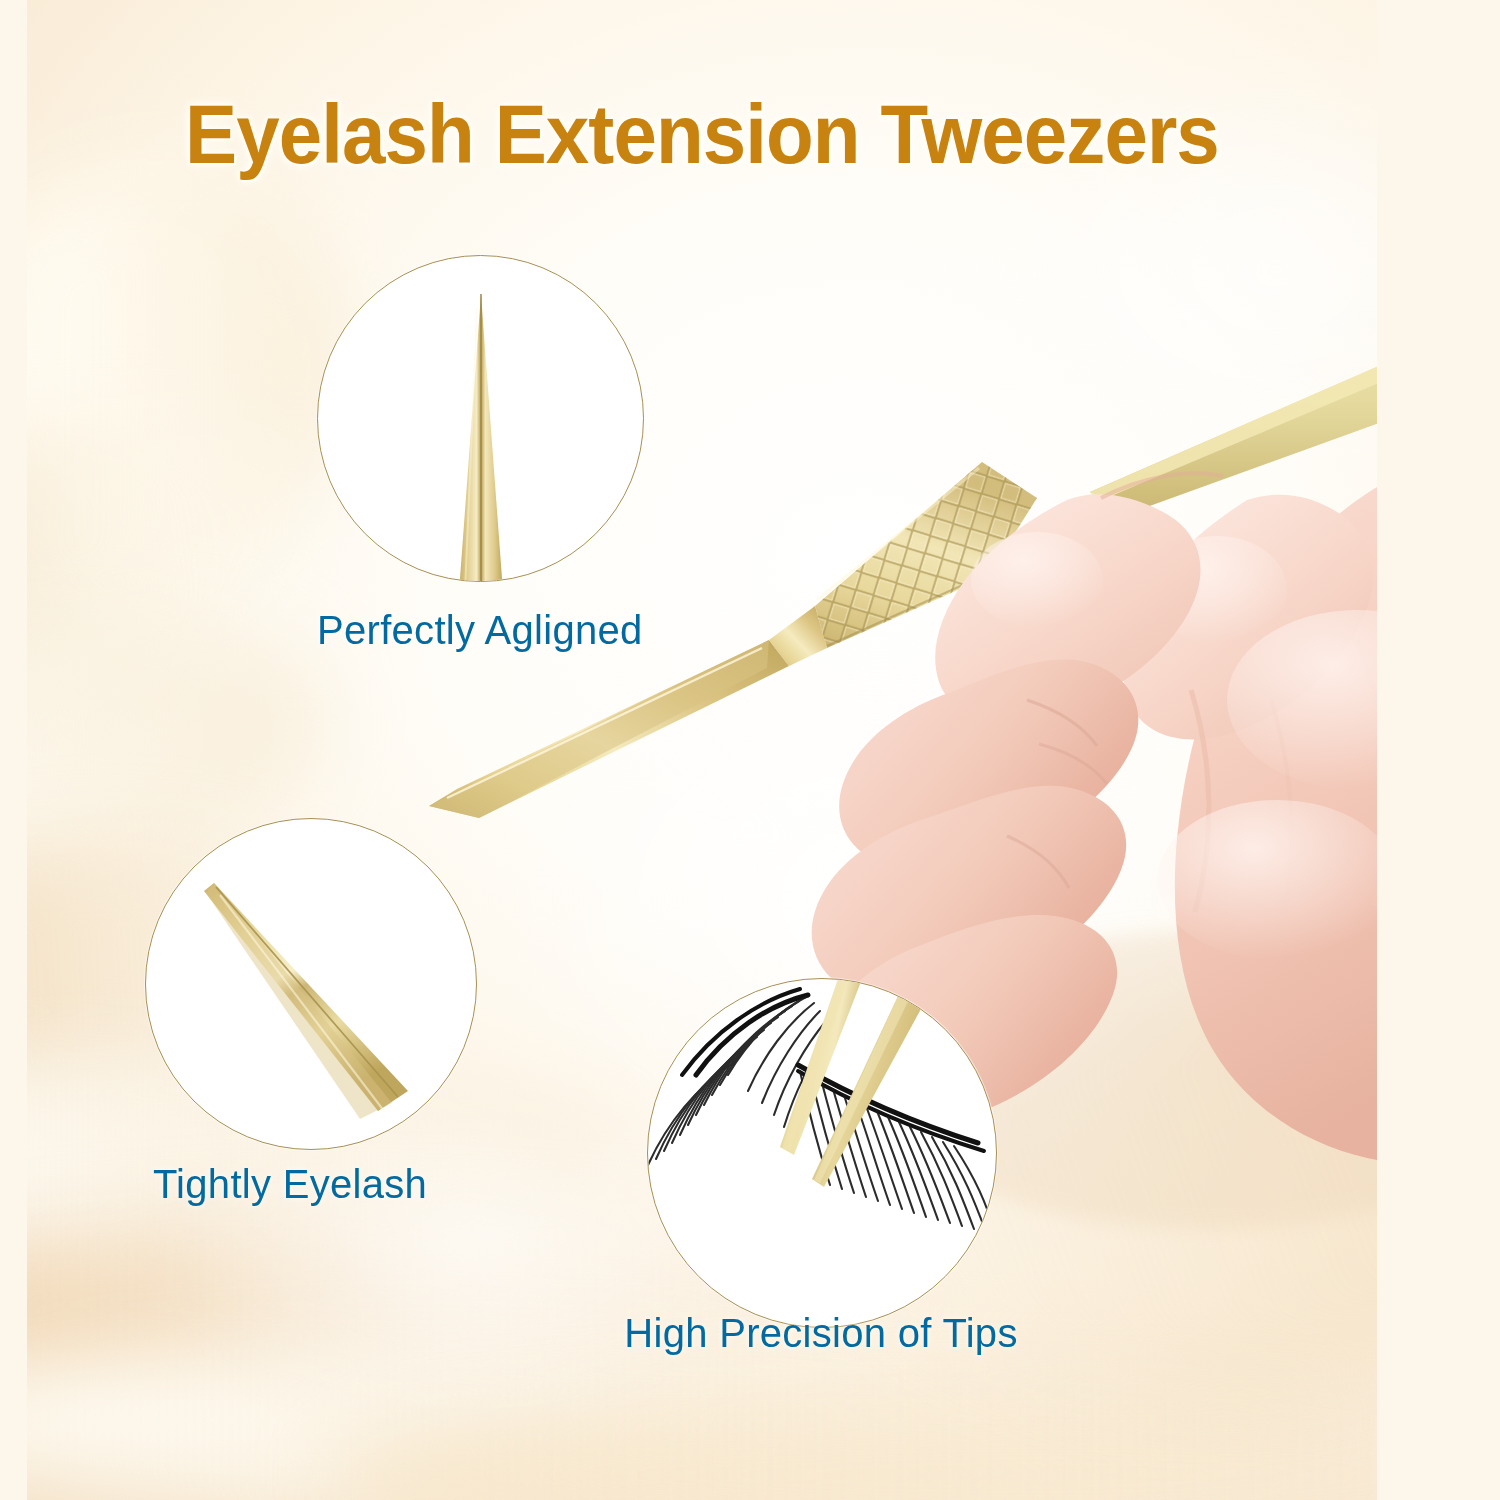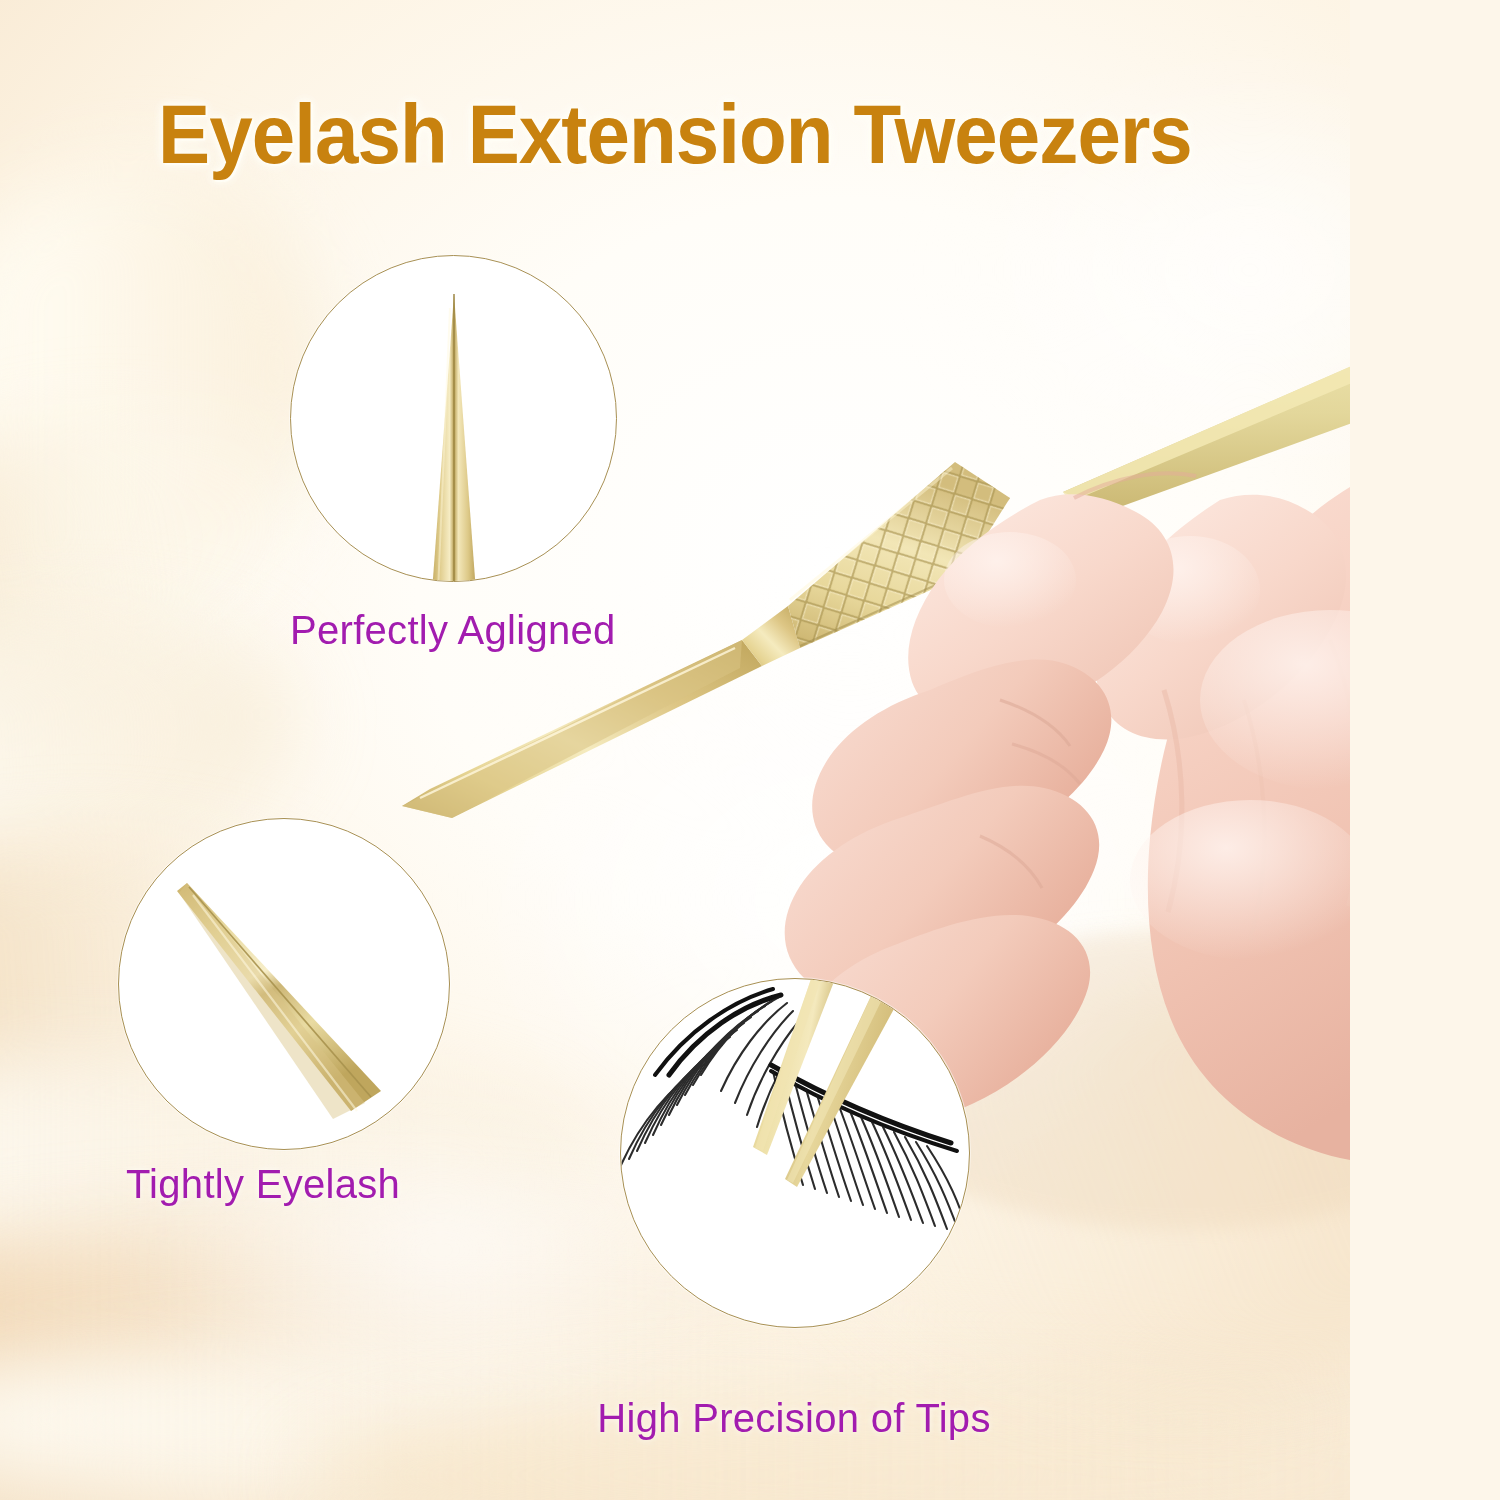--- a/index.html
+++ b/index.html
@@ -1,21 +1,21 @@
 <!DOCTYPE html>
 <html><head>
 <meta charset="utf-8">
 <style>
   html,body{margin:0;padding:0;}
   body{
     width:1500px;height:1500px;overflow:hidden;
     font-family:"Liberation Sans","DejaVu Sans",sans-serif;
     background:#fdf6ea;
   }
-  #stage{position:relative;width:1350px;height:1500px;overflow:hidden;}
+  #stage{position:relative;width:1350px;height:1500px;overflow:hidden;margin-left:27px;}
 
   
   .bg-base{position:absolute;inset:0;
     background:
       radial-gradient(120% 95% at 62% 38%, #ffffff 0%, #fffdf8 26%, #fdf4e4 52%, #f7e7cf 74%, #f2dcbe 100%);
   }
   .bg-silk{position:absolute;inset:0;}
   .band{position:absolute;filter:blur(38px);}
 
   
@@ -77,26 +77,26 @@
     border:1.5px solid #a89053;
     overflow:hidden;
     box-shadow:0 0 0 1px rgba(255,255,255,.5);
   }
   .c1{left:290px;top:255px;width:325px;height:325px;}
   .c2{left:118px;top:818px;width:330px;height:330px;}
   .c3{left:620px;top:978px;width:348px;height:348px;}
 
   .cap{
     position:absolute;text-align:center;white-space:nowrap;
-    font-size:40px;font-weight:400;color:#a21caf;letter-spacing:.3px;
+    font-size:40px;font-weight:400;color:#0369a1;letter-spacing:.3px;
     text-shadow:0 0 6px rgba(255,255,250,.9);
   }
   .cap1{left:290px;top:608px;width:325px;}
   .cap2{left:98px;top:1162px;width:330px;}
-  .cap3{left:556px;top:1396px;width:476px;}
+  .cap3{left:556px;top:1311px;width:476px;}
 
   
   .needle{position:absolute;left:50%;top:36px;transform:translateX(-50%);}
 
   
   .product{position:absolute;left:0;top:0;width:1500px;height:1500px;}
 
   svg{display:block;}
 </style>
 </head>

